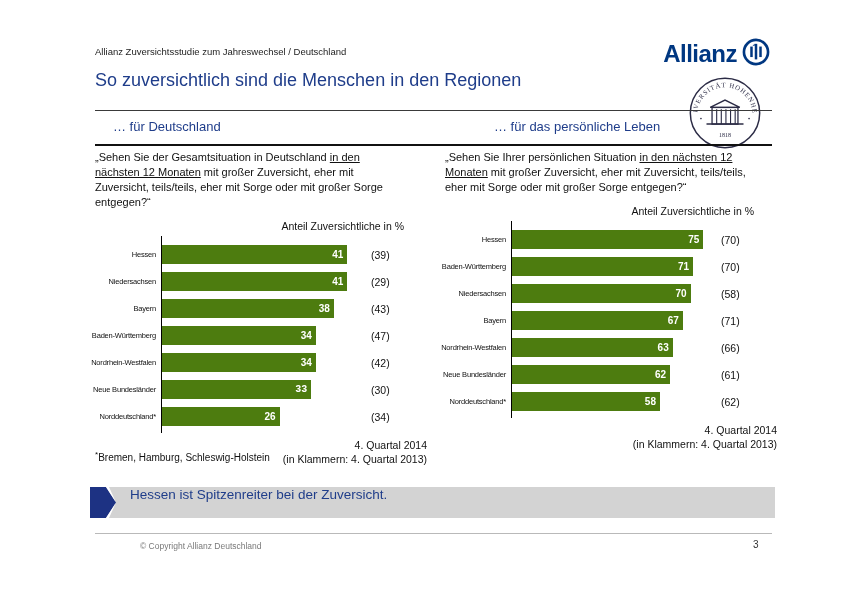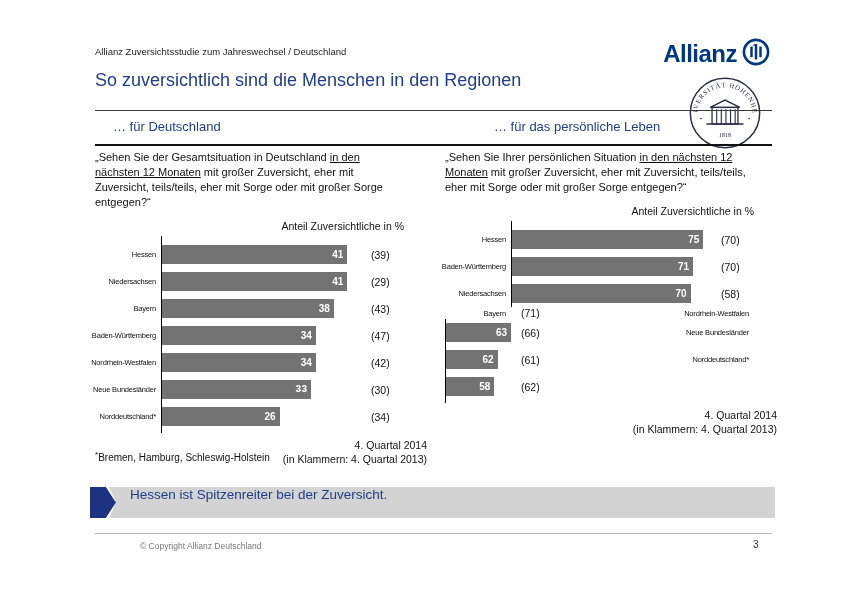--- a/index.html
+++ b/index.html
@@ -34,21 +34,21 @@
   .question .u{text-decoration:underline;}
   .axis-label{font-size:10.5px;text-align:right;width:309px;margin-bottom:4px;color:#111;}
 
   .chart-grid{display:grid;grid-template-columns:66px 200px 43px;width:309px;}
   .cat-label{font-size:7.5px;letter-spacing:-0.2px;color:#111;text-align:right;
     padding-right:5px;display:flex;align-items:center;justify-content:flex-end;white-space:nowrap;}
   .bar-cell{border-left:1px solid #000;height:27px;display:flex;align-items:center;}
   .bar-cell.spacer-top{height:5px;}
   .bar-cell.spacer-bottom{height:3px;}
   .spacer-side{height:5px;}
-  .bar{height:19px;background:#737373;display:flex;align-items:center;justify-content:flex-end;}
+  .bar{height:19px;background:#4d7c0f;display:flex;align-items:center;justify-content:flex-end;}
   .bar-val{color:#ffffff;font-size:10px;font-weight:bold;padding-right:4px;}
   .prev-label{font-size:10.5px;color:#111;display:flex;align-items:center;padding-left:10px;}
 
   .period{width:332px;text-align:right;font-size:10.5px;line-height:14px;margin-top:3px;color:#111;}
 
   .footnote{left:95px;top:450px;font-size:10px;color:#111;}
   .footnote sup{font-size:8px;}
 
   
   .banner{left:90px;top:487px;width:685px;height:31px;background:#d3d3d3;display:flex;align-items:flex-start;}
@@ -193,24 +193,29 @@
       </div>
       <div class="prev-label">(70)</div>
       <div class="cat-label">Niedersachsen</div>
       <div class="bar-cell">
         <div class="bar" style="width: 89.7436%;">
           <span class="bar-val">70</span>
         </div>
       </div>
       <div class="prev-label">(58)</div>
       <div class="cat-label">Bayern</div>
+      <div class="bar-cell">
+        <div class="bar" style="width: 85.8974%;">
+          <span class="bar-val">67</span>
+        </div>
+      </div>
       <div class="prev-label">(71)</div>
       <div class="cat-label">Nordrhein-Westfalen</div>
       <div class="bar-cell">
-        <div class="bar" style="width: 80.7692%; padding-left: 19px;">
+        <div class="bar" style="width: 80.7692%;">
           <span class="bar-val">63</span>
         </div>
       </div>
       <div class="prev-label">(66)</div>
       <div class="cat-label">Neue Bundesländer</div>
       <div class="bar-cell">
         <div class="bar" style="width: 79.4872%;">
           <span class="bar-val">62</span>
         </div>
       </div>

